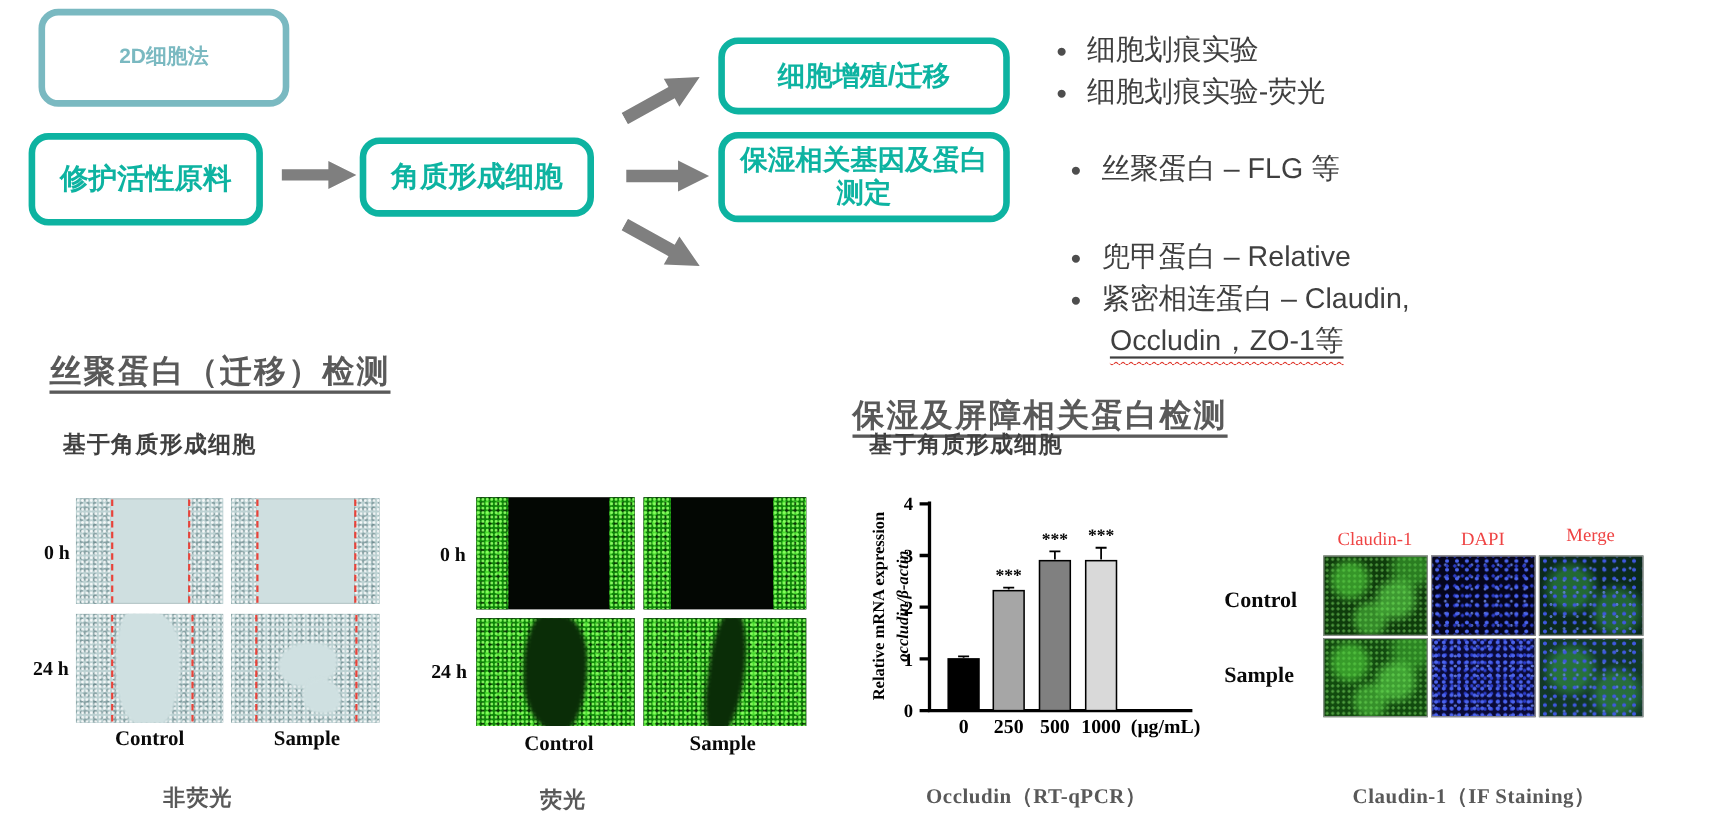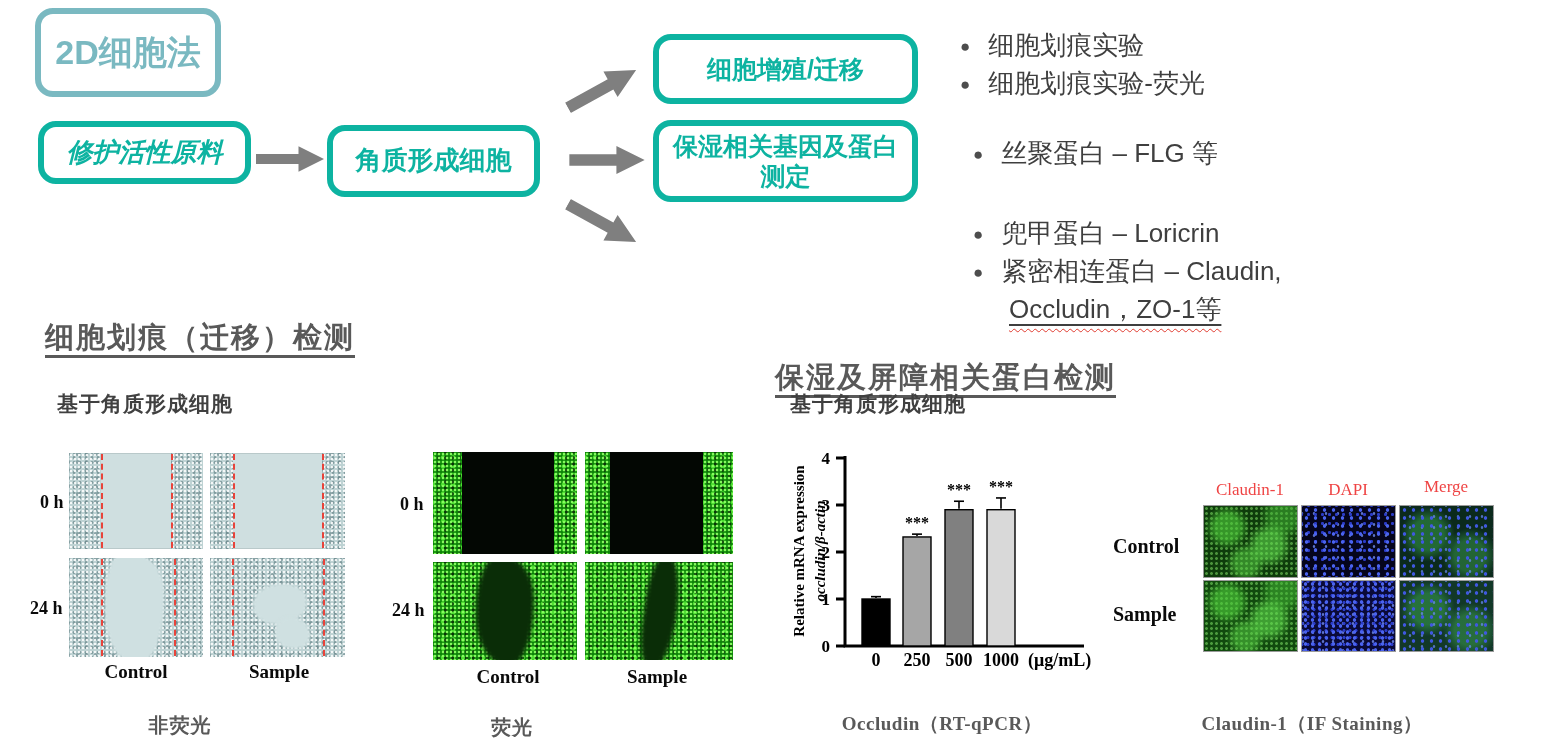--- a/index.html
+++ b/index.html
@@ -89,24 +89,24 @@
   .catt{font:bold 18px "Liberation Serif",serif;}
   .sig{font:bold 16px "Liberation Serif",serif;}
   .ayl{font:bold 15px "Liberation Serif",serif;}
   .ital{font-style:italic;}
 </style>
 </head>
 <body>
 
 <div class="slide">
 
-  <div class="fbox muted" style="left:35px;top:8px;width:186px;height:89px;font-size:34px;">
+  <div class="fbox muted" style="left:35px;top:8px;width:228px;height:89px;font-size:19px;">
     <span>2D细胞法</span>
   </div>
-  <div class="fbox" style="left:38px;top:121px;width:213px;height:63px;font-size:26px;font-style:italic;">
+  <div class="fbox" style="left:26px;top:121px;width:213px;height:84px;font-size:26px;">
     <span>修护活性原料</span>
   </div>
 
   <svg class="arrow" style="left:256px;top:144px;" width="68" height="30" viewBox="0 0 80 34">
     <polygon points="0,11 50,11 50,2 80,17 50,32 50,23 0,23" fill="#7f7f7f"></polygon>
   </svg>
 
   <div class="fbox" style="left:327px;top:125px;width:213px;height:72px;font-size:26px;">
     <span>角质形成细胞</span>
   </div>
@@ -142,32 +142,32 @@
   <div class="bgroup" style="left:973px;top:136px;">
     <div class="bline">
       <span class="dot">●</span>
       <span><span class="u-part">丝聚蛋白</span><span> – FLG 等</span></span>
     </div>
   </div>
 
   <div class="bgroup" style="left:973px;top:216px;">
     <div class="bline">
       <span class="dot">●</span>
-      <span>兜甲蛋白 – Loricrin</span>
+      <span>兜甲蛋白 – Relative</span>
     </div>
     <div class="bline">
       <span class="dot">●</span>
       <span>紧密相连蛋白 – Claudin,</span>
     </div>
     <div class="bline wrapline">
       <span class="u-solid"><span class="u-wavy">Occludin，ZO-1等</span></span>
     </div>
   </div>
 
-  <div class="h1" style="left:45px;top:318px;">细胞划痕（迁移）检测</div>
+  <div class="h1" style="left:45px;top:318px;">丝聚蛋白（迁移）检测</div>
   <div class="h1" style="left:775px;top:318px;margin-top:40px;">保湿及屏障相关蛋白检测</div>
   <div class="h2" style="left:57px;top:390px;">基于角质形成细胞</div>
   <div class="h2" style="left:790px;top:390px;">基于角质形成细胞</div>
 
   <div class="rowlab" style="left:40px;top:492px;">0 h</div>
   <div class="rowlab" style="left:30px;top:598px;">24 h</div>
 
   <div class="micro" style="left:69px;top:453px;width:134px;height:96px;">
     <div class="mcells" style="left:0;width:24%;"></div>
     <div class="mcells" style="left:76%;width:24%;"></div>
@@ -266,15 +266,15 @@
   <div class="iflab" style="left:1113px;top:535px;">Control</div>
   <div class="iflab" style="left:1113px;top:603px;">Sample</div>
 
   <div class="ifp claud" style="left:1203px;top:505px;width:95px;height:73px;"></div>
   <div class="ifp dapi" style="left:1301px;top:505px;width:95px;height:73px;"></div>
   <div class="ifp merge" style="left:1399px;top:505px;width:95px;height:73px;"></div>
   <div class="ifp claud v2" style="left:1203px;top:580px;width:95px;height:72px;"></div>
   <div class="ifp dapi v2" style="left:1301px;top:580px;width:95px;height:72px;"></div>
   <div class="ifp merge v2" style="left:1399px;top:580px;width:95px;height:72px;"></div>
 
-  <div class="scap" style="left:1312px;top:711px;">Claudin-1（IF Staining）</div>
+  <div class="scap" style="left:1340px;top:711px;">Claudin-1（IF Staining）</div>
 
 </div>
 
 </body></html>

